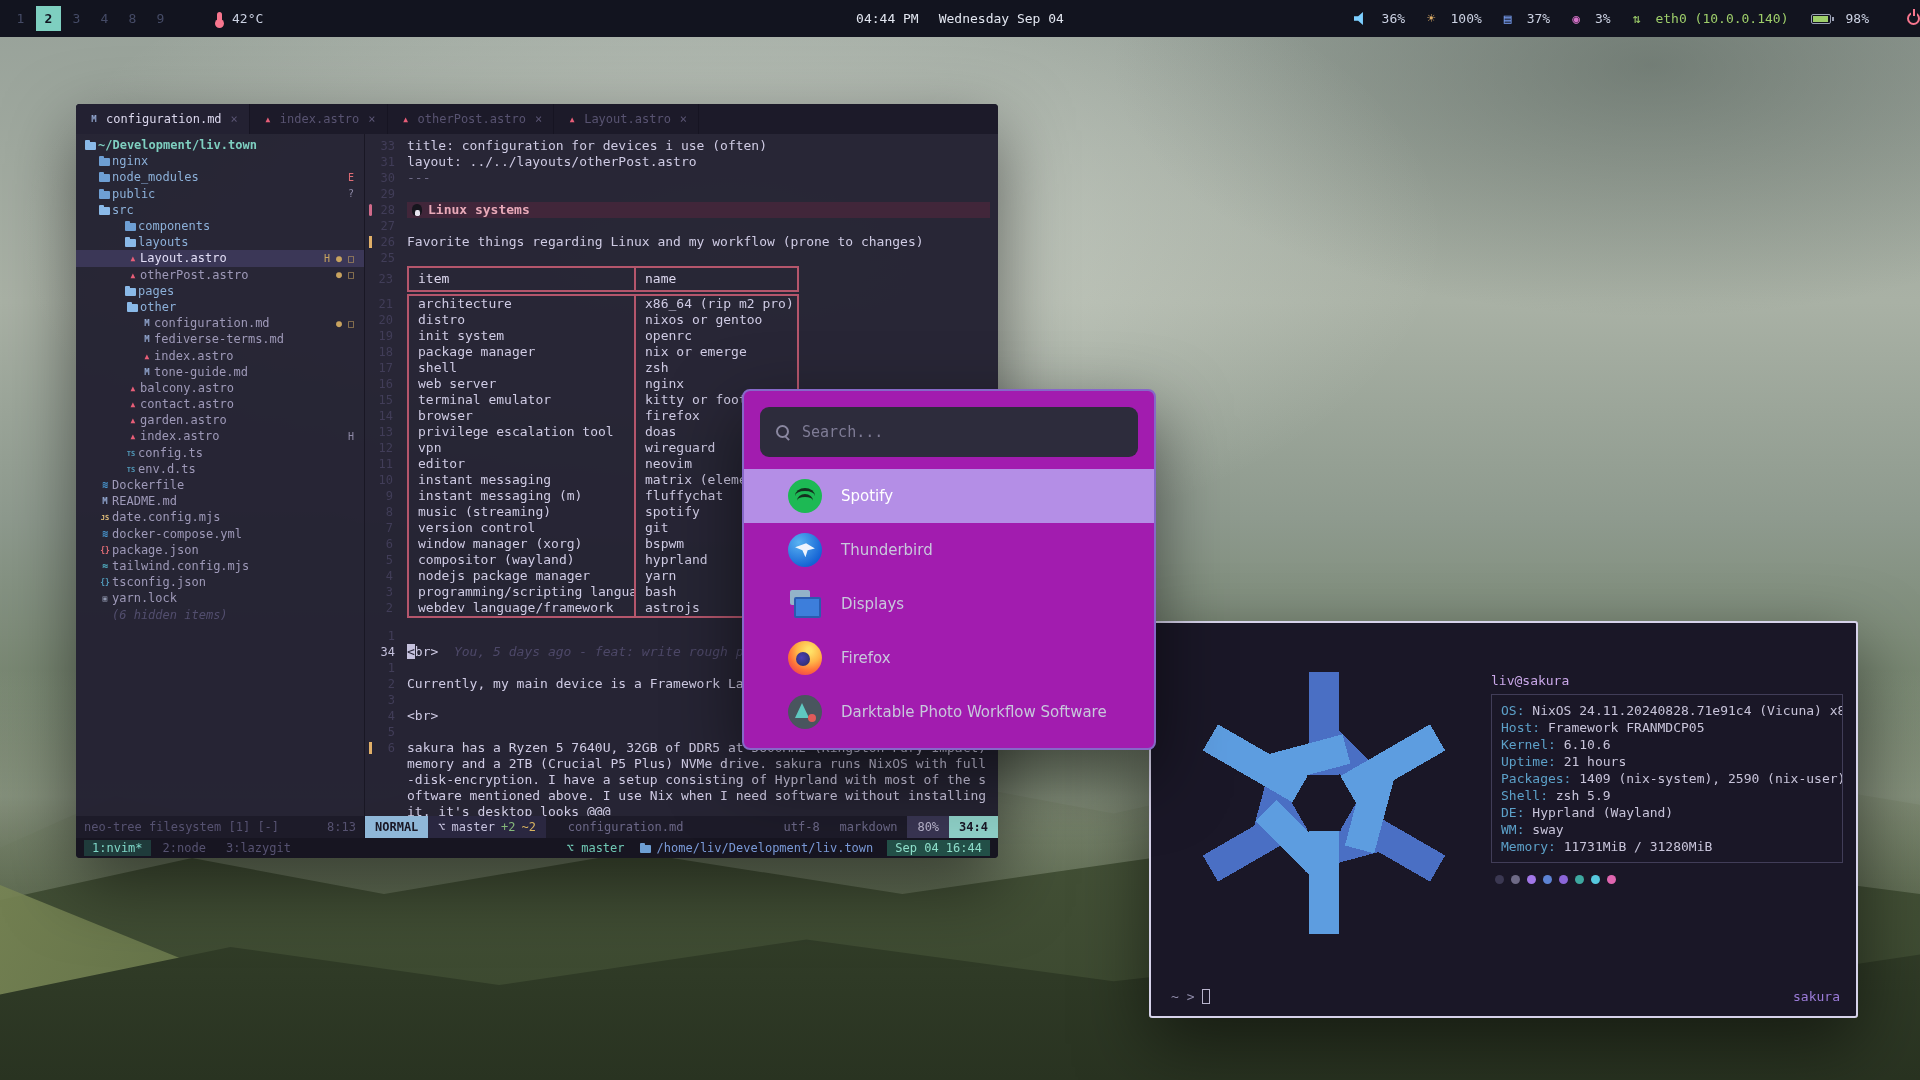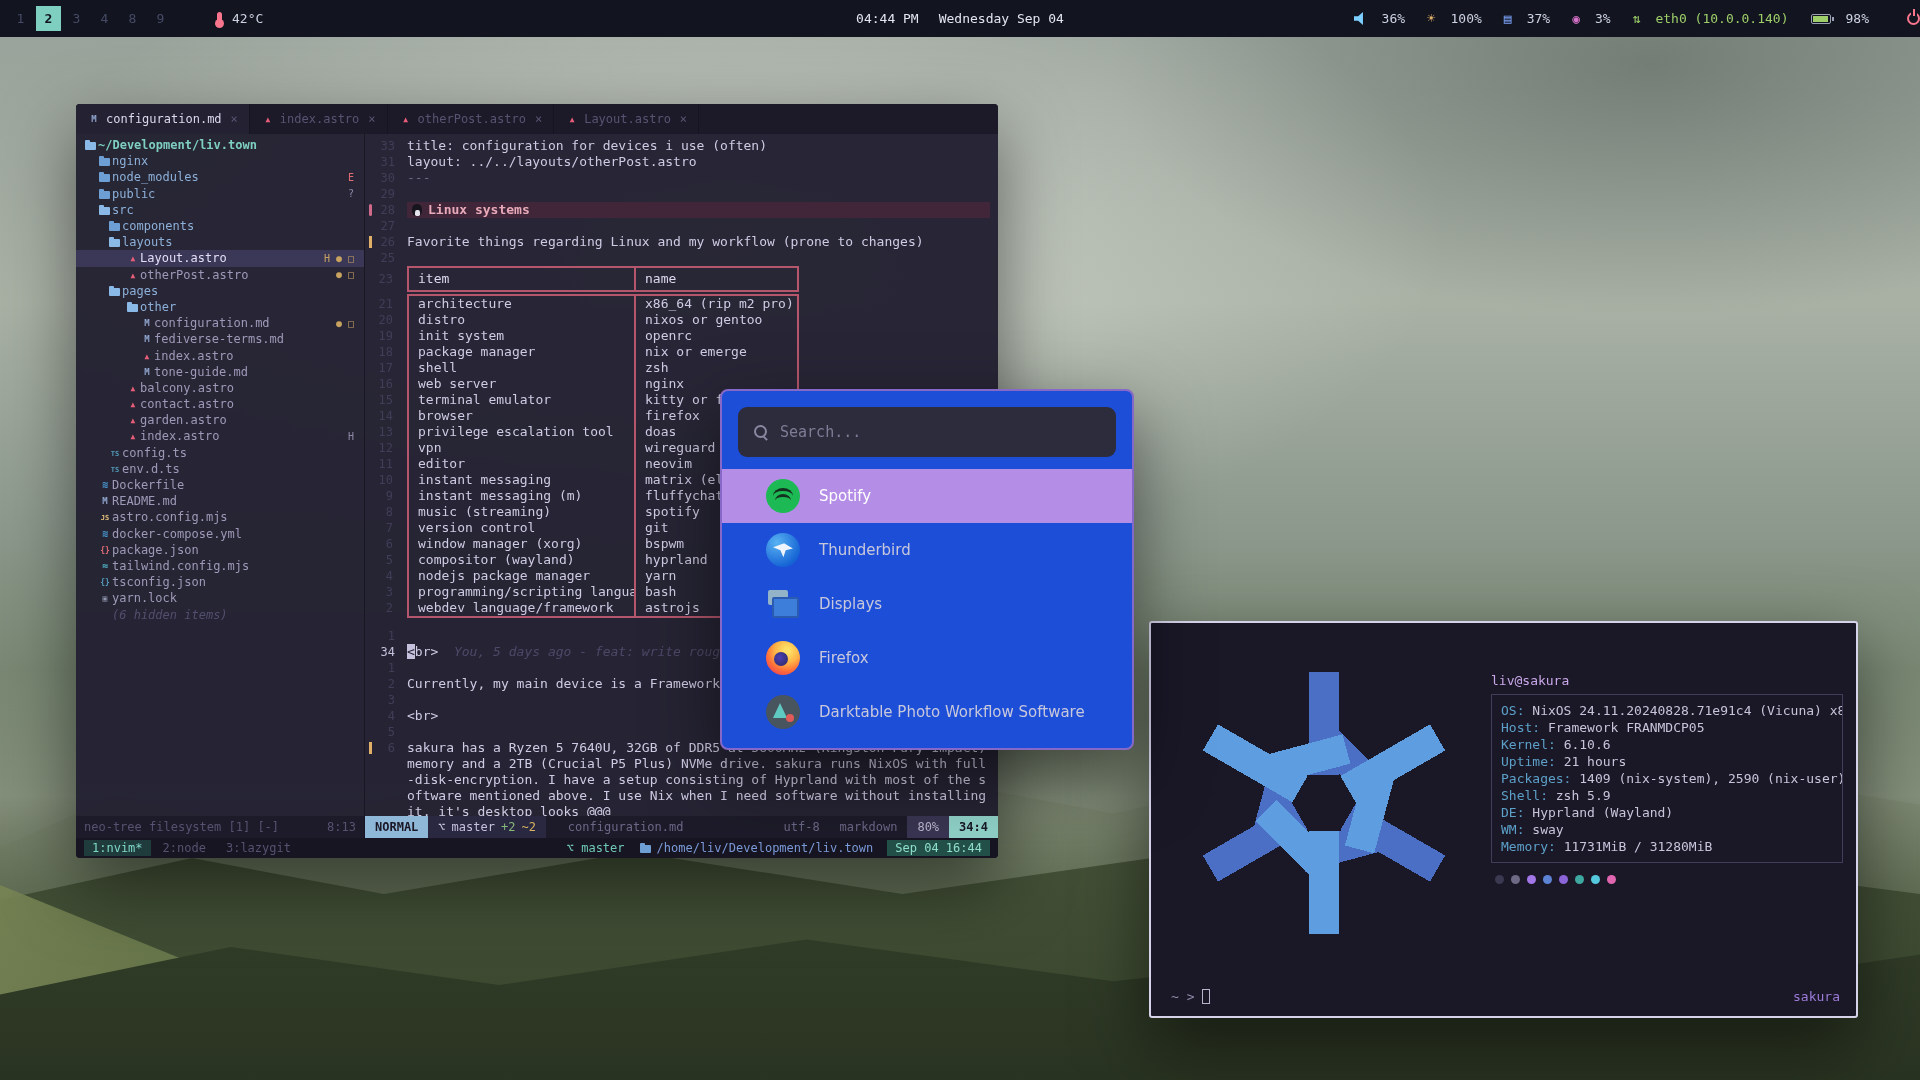--- a/index.html
+++ b/index.html
@@ -76,21 +76,21 @@
   .fi[data-icon="json"]::before{content:"{}";color:#e06c75;font-size:8px}
   .fi[data-icon="tailwind"]::before{content:"≈";color:#56c2d6;font-size:10px}
   .fi[data-icon="tsjson"]::before{content:"{}";color:#519aba;font-size:8px}
   .fi[data-icon="lock"]::before{content:"▣";color:#8f96ad;font-size:8px}
   .fi[data-icon="none"]::before{content:""}
 
   .emain{flex:1;display:flex;min-height:0}
   .tree{width:289px;border-right:1px solid #191724;padding-top:3px;overflow:hidden;flex:none;
         font-family:"DejaVu Sans Mono",monospace;font-size:12px}
   .trow{height:16.2px;display:flex;align-items:center;padding-left:8px;color:#9e99b8;cursor:pointer;white-space:nowrap}
-  .trow.lvl1{padding-left:22px}.trow.lvl2{padding-left:32px}.trow.lvl3{padding-left:50px}.trow.lvl4{padding-left:64px}
+  .trow.lvl1{padding-left:22px}.trow.lvl2{padding-left:48px}.trow.lvl3{padding-left:50px}.trow.lvl4{padding-left:64px}
   .trow.folder{color:#8cb0d9}
   .trow.root{color:#7ecfc0;font-weight:bold}
   .trow.sel{background:#3b3757;color:#e2def6}
   .trow.hidden{color:#524e6e;font-style:italic}
   .badge{margin-left:auto;margin-right:10px;font-size:10px}
   .b-warn{color:#c8a35f}.b-err{color:#e06c75}.b-dim{color:#8f8aa8}
 
   .buffer{flex:1;position:relative;padding-top:4px;overflow:hidden;
           font-family:"DejaVu Sans Mono",monospace;font-size:13px;color:#cfcbe4}
   .ln{position:relative;height:16px;line-height:16px}
@@ -133,21 +133,21 @@
   .tmuxbar{height:20px;background:#171521;display:flex;align-items:center;flex:none;
       font-family:"DejaVu Sans Mono",monospace;font-size:12px;color:#565271;padding:0 8px}
   .twin{padding:1px 8px;margin-right:4px;cursor:pointer}
   .twin.cur{background:#1f3b3b;color:#7fd8c8}
   .tmright{margin-left:auto;display:flex;align-items:center;gap:14px}
   .tbranch{color:#6fc8b4}
   .tpath{color:#7a9ad8;display:flex;align-items:center;gap:4px}
   .tclock{background:#235048;color:#8fe0cc;padding:1px 8px}
 
   
-  #launcher{left:720px;top:389px;width:414px;height:361px;background:#1d4ed8;border:2px solid #8668c8;border-radius:8px;z-index:30;overflow:hidden}
+  #launcher{left:742px;top:389px;width:414px;height:361px;background:#a21caf;border:2px solid #8668c8;border-radius:8px;z-index:30;overflow:hidden}
   .search{margin:16px 16px 12px 16px;height:50px;background:#2d2c3c;border-radius:9px;display:flex;align-items:center;padding-left:16px;gap:11px;cursor:text}
   .mag{position:relative;width:15px;height:15px}
   .mag::before{content:"";position:absolute;left:0;top:0;width:9px;height:9px;border:2px solid #8a87a0;border-radius:50%}
   .mag::after{content:"";position:absolute;left:10px;top:10px;width:2px;height:6px;background:#8a87a0;transform:rotate(-45deg)}
   .search .ph{color:#7f7c96;font-size:15px;font-family:"DejaVu Sans Mono",monospace}
   .aitem{height:54px;display:flex;align-items:center;gap:19px;padding-left:44px;color:#c8c8dc;font-size:15px;cursor:pointer}
   .aitem.sel{background:#b48ee6;color:#ffffff}
   .ai{width:34px;height:34px;border-radius:50%;position:relative;flex:none}
   .ai[data-icon="spotify"]{background:#1db954}
   .ai[data-icon="spotify"]::before{content:"";position:absolute;left:7px;top:9px;width:20px;height:13px;border-top:3px solid #14301e;border-radius:50%}
@@ -377,21 +377,21 @@
           <span>Dockerfile</span>
           <span class="badge"></span>
         </div>
         <div class="trow file lvl1">
           <span class="fi" data-icon="readme"></span>
           <span>README.md</span>
           <span class="badge"></span>
         </div>
         <div class="trow file lvl1">
           <span class="fi" data-icon="js"></span>
-          <span>astro.config.mjs</span>
+          <span>date.config.mjs</span>
           <span class="badge"></span>
         </div>
         <div class="trow file lvl1">
           <span class="fi" data-icon="yml"></span>
           <span>docker-compose.yml</span>
           <span class="badge"></span>
         </div>
         <div class="trow file lvl1">
           <span class="fi" data-icon="json"></span>
           <span>package.json</span>

